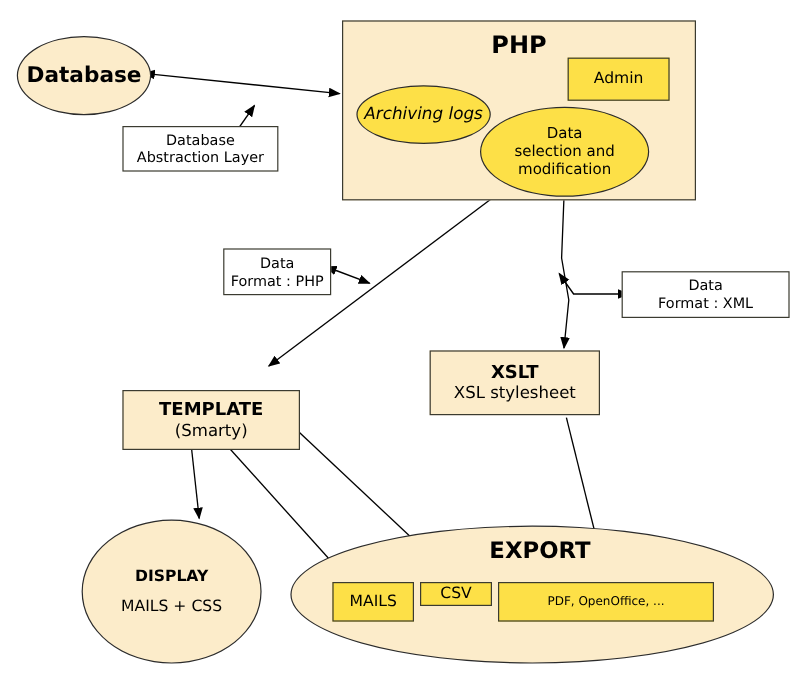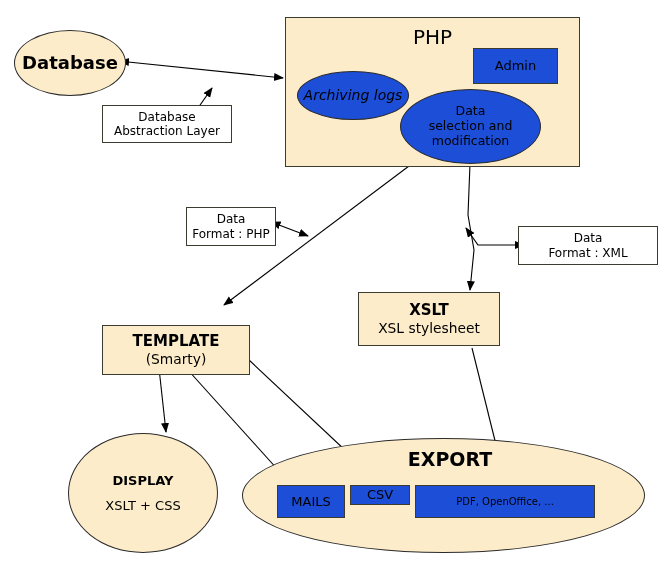--- a/index.html
+++ b/index.html
@@ -7,30 +7,30 @@
        font-family:"DejaVu Sans","Liberation Sans",sans-serif;}
   #stage{position:relative;width:670px;height:561px;background:#ffffff;}
   svg.edges{position:absolute;left:0;top:0;width:670px;height:561px;pointer-events:none;}
 
   .node{position:absolute;box-sizing:border-box;display:flex;flex-direction:column;
         align-items:center;justify-content:center;text-align:center;color:#000;}
   .rect{border:1px solid #3b3b30;}
   .ell{border:1px solid #2b2b2b;border-radius:50%;}
 
   .cream{background:#fcecca;}
-  .bright{background:#1d4ed8;}
+  .bright{background:#fde047;}
   .white{background:#ffffff;}
 
   .t-bold{font-weight:bold;}
   .lbl{line-height:1.18;}
 
   
   #php-box{left:285px;top:17px;width:295px;height:150px;}
   #php-title{position:absolute;left:285px;top:23px;width:295px;height:28px;
-             font-size:20px;font-weight:normal;}
+             font-size:20px;font-weight:bold;}
   #admin-box{left:473px;top:48px;width:85px;height:36px;font-size:13px;}
   #archiving-ellipse{left:297px;top:71px;width:112px;height:49px;font-size:14px;font-style:italic;}
   #data-sel-ellipse{left:400px;top:89px;width:141px;height:75px;font-size:12.5px;}
 
   
   #database-ellipse{left:14px;top:30px;width:112px;height:66px;font-size:18px;font-weight:bold;}
   #dal-box{left:102px;top:105px;width:130px;height:38px;font-size:12px;}
 
   
   #fmt-php-box{left:186px;top:207px;width:90px;height:39px;font-size:12px;}
@@ -130,21 +130,21 @@
   </div>
 
   <div class="node rect cream" id="xslt-box">
     <span class="lbl t-bold">XSLT</span>
     <span class="lbl sub">XSL stylesheet</span>
   </div>
 
   <div class="node ell cream" id="display-ellipse">
     <span class="lbl t-bold">DISPLAY</span>
     <span class="gap"></span>
-    <span class="lbl">XSLT + CSS</span>
+    <span class="lbl">MAILS + CSS</span>
   </div>
 
   <div class="node ell cream" id="export-ellipse"></div>
   <div id="export-title" class="node">EXPORT</div>
 
   <div class="node rect bright" id="mails-box">
     <span class="lbl">MAILS</span>
   </div>
   <div class="node rect bright" id="csv-box">
     <span class="lbl">CSV</span>

